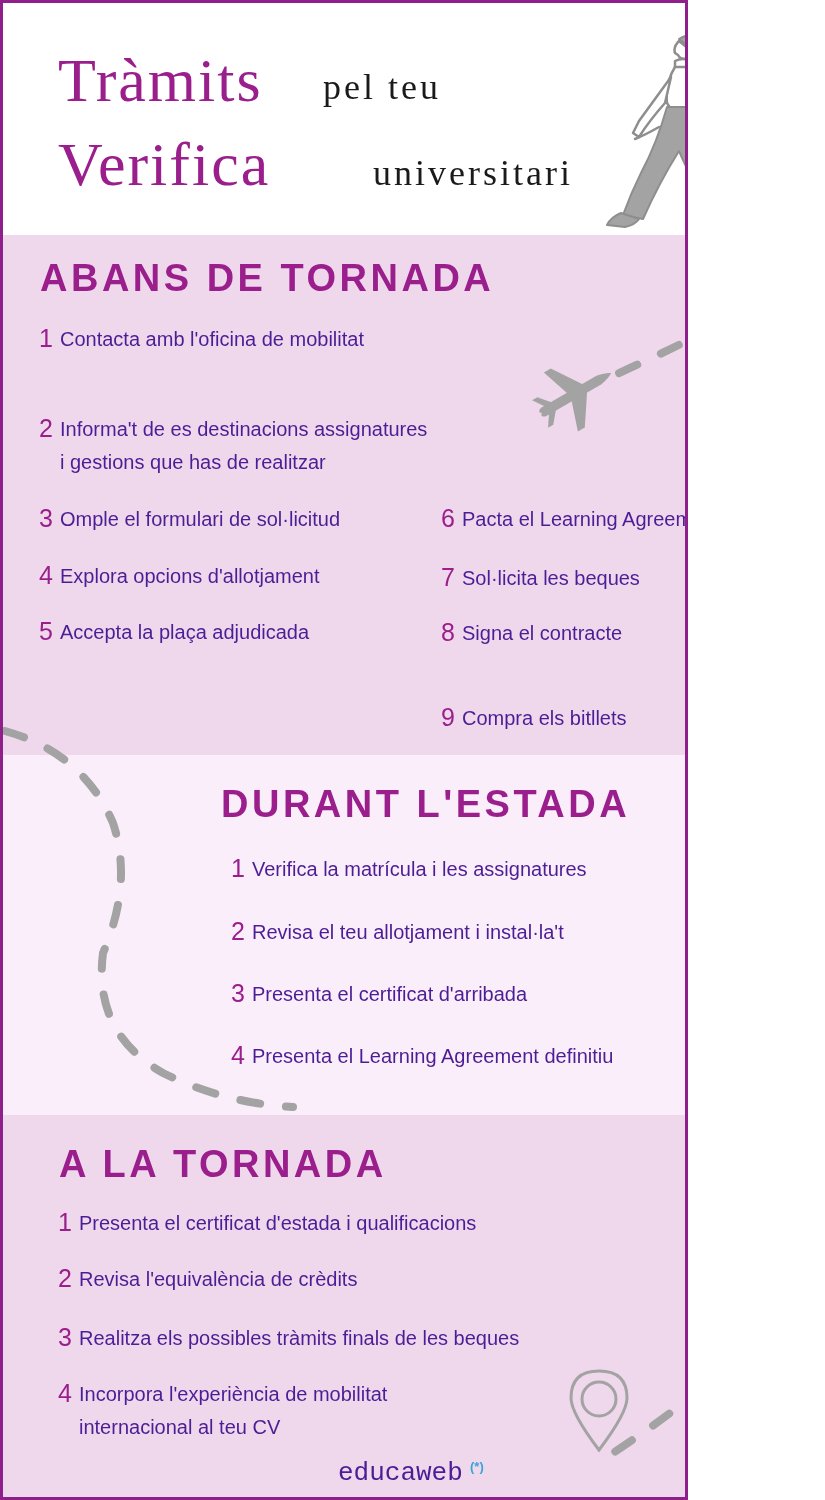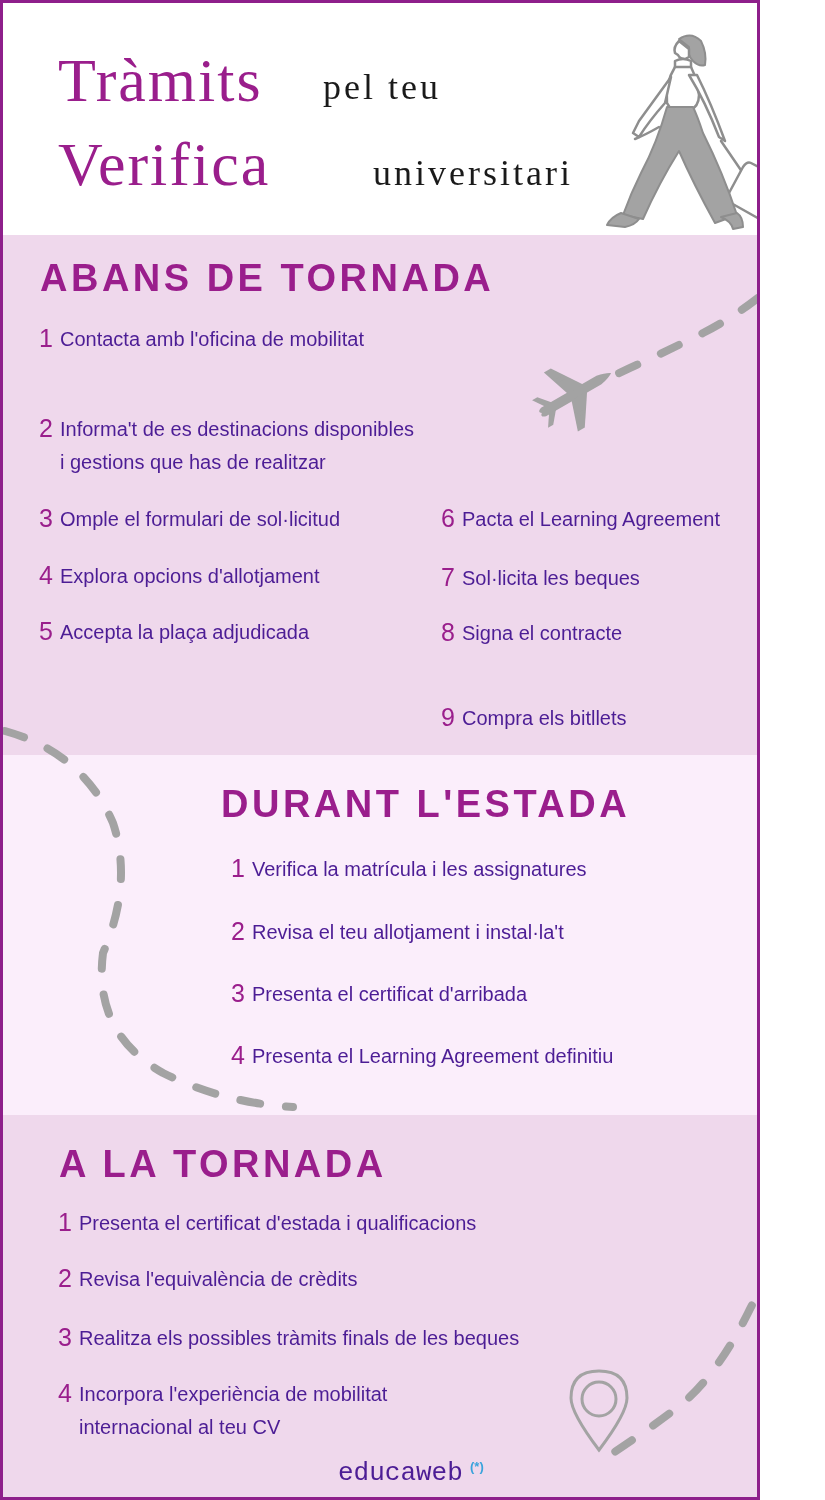--- a/index.html
+++ b/index.html
@@ -1,20 +1,20 @@
 <!DOCTYPE html>
 <html><head>
 <meta charset="utf-8">
 <style>
   * { box-sizing: border-box; margin: 0; padding: 0; }
   html, body { width: 825px; height: 1500px; background: #ffffff; overflow: hidden; }
   body { font-family: "Liberation Sans", sans-serif; position: relative; }
 
   .frame {
-    position: absolute; left: 0; top: 0; width: 760px; height: 1500px;
+    position: absolute; left: 0; top: 0; width: 688px; height: 1500px;
     border: 3px solid #8e1f8b;
     overflow: hidden;
   }
 
   
   .header { position: absolute; left: 0; top: 0; width: 825px; height: 232px; background: #ffffff; }
   .sec1 { position: absolute; left: 0; top: 232px; width: 825px; height: 520px; background: #efd8ec; }
   .sec2 { position: absolute; left: 0; top: 752px; width: 825px; height: 360px; background: #fbeefb; }
   .sec3 { position: absolute; left: 0; top: 1112px; width: 825px; height: 388px; background: #efd8ec; }
 
@@ -106,21 +106,21 @@
     <div class="item" style="left:36px; top:88px;">
       <span class="num">1</span>
       <span class="txt">
         <span style="display:block">Contacta amb l'oficina de mobilitat</span>
       </span>
     </div>
 
     <div class="item" style="left:36px; top:178px;">
       <span class="num">2</span>
       <span class="txt">
-        <span style="display:block">Informa't de es destinacions disponibles</span>
+        <span style="display:block">Informa't de es destinacions assignatures</span>
         <span style="display:block">i gestions que has de realitzar</span>
       </span>
     </div>
 
     <div class="item" style="left:36px; top:268px;">
       <span class="num">3</span>
       <span class="txt">Omple el formulari de sol·licitud</span>
     </div>
 
     <div class="item" style="left:36px; top:325px;">

